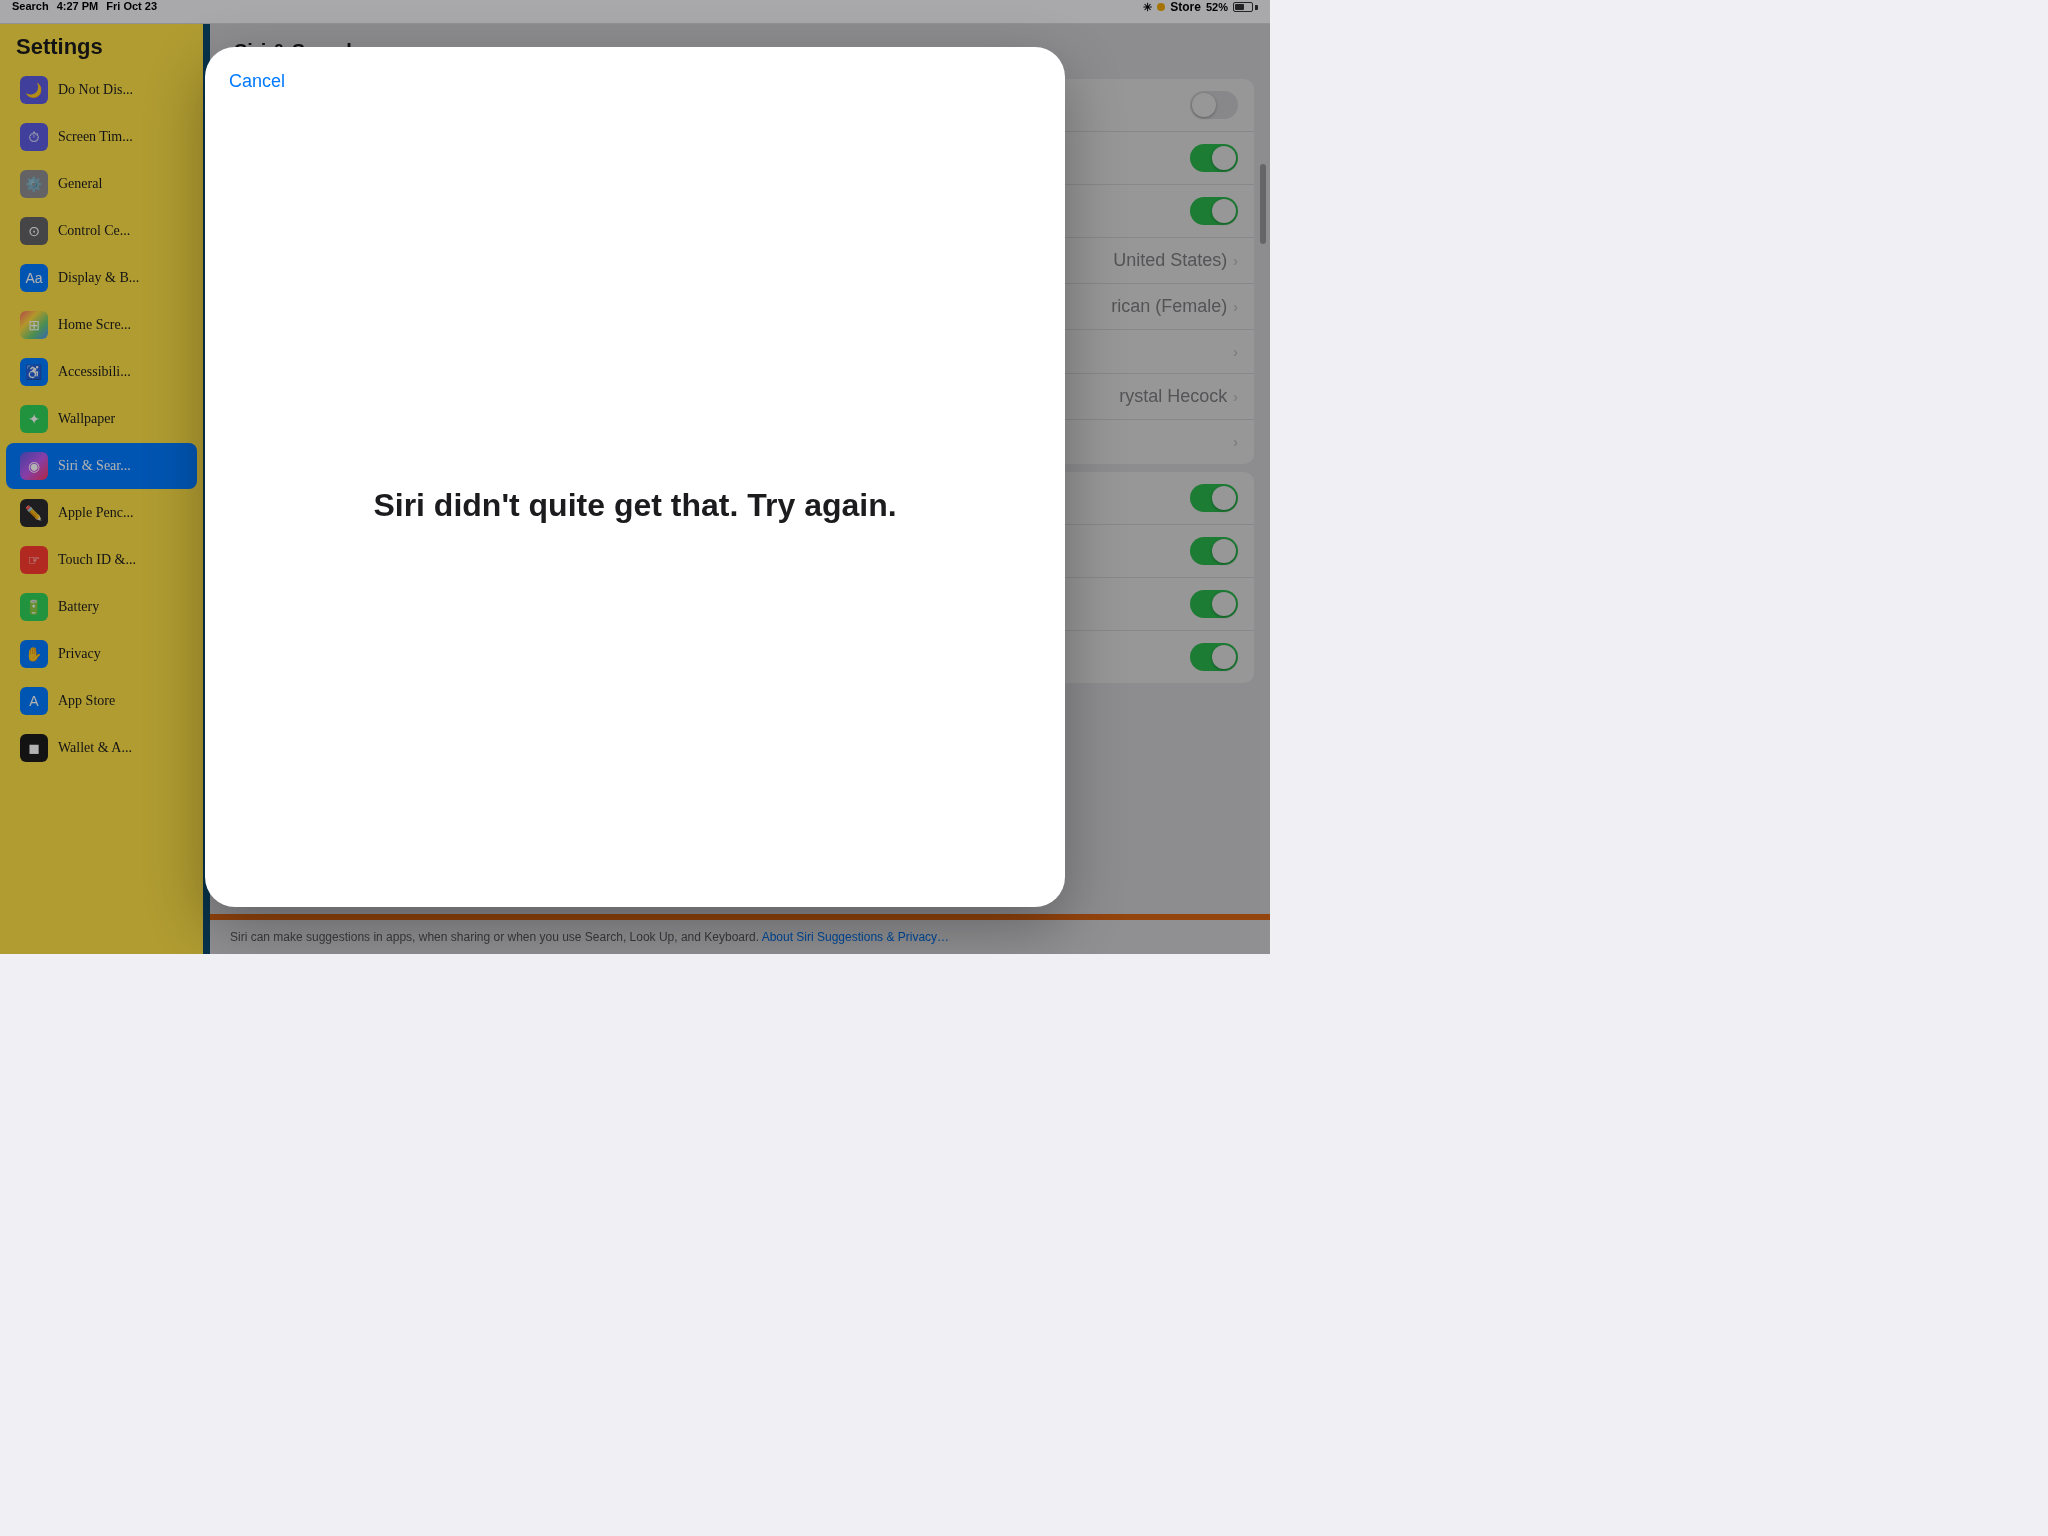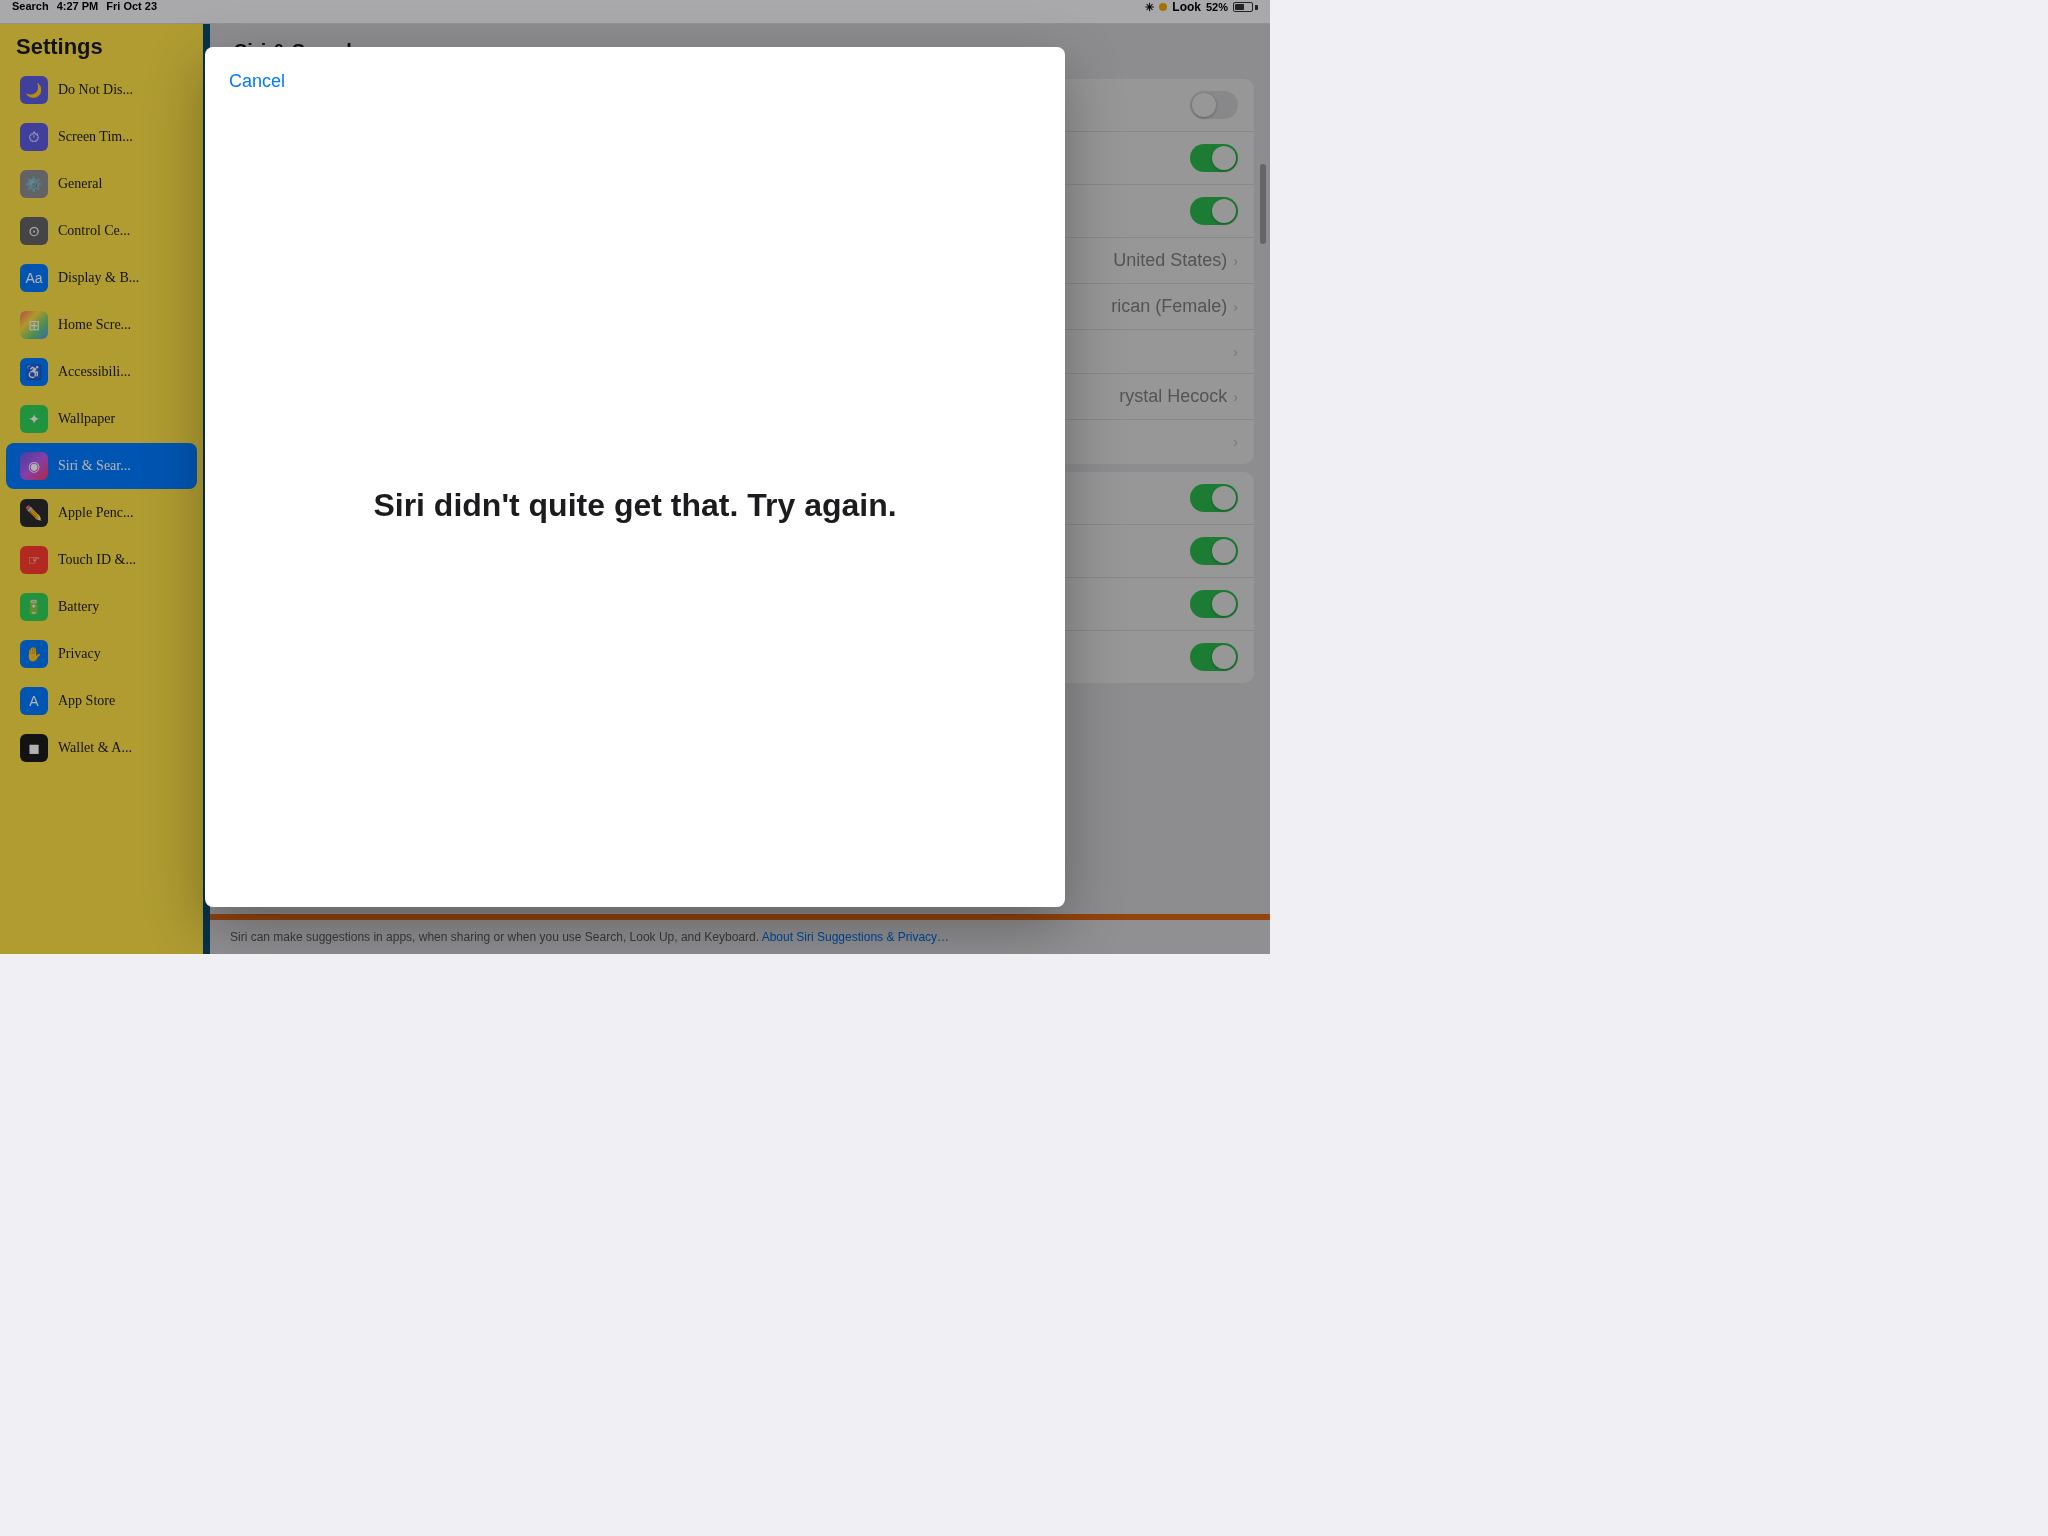--- a/index.html
+++ b/index.html
@@ -211,21 +211,21 @@
       position: absolute;
       top: 0; left: 0; right: 0; bottom: 0;
       background: rgba(0,0,0,0.3);
       z-index: 100;
       display: flex;
       align-items: center;
       justify-content: center;
     }
     .modal {
       background: #fff;
-      border-radius: 8px;
+      border-radius: 30px;
       width: 860px;
       height: 860px;
       position: relative;
       display: flex;
       flex-direction: column;
       box-shadow: 0 20px 60px rgba(0,0,0,0.3);
     }
     .modal-header {
       display: flex;
       align-items: center;
@@ -281,21 +281,21 @@
     <span style="font-size:11px;">Search</span>
     <span>4:27 PM</span>
     <span>Fri Oct 23</span>
   </div>
   <div class="status-bar-right">
 
     <span style="font-size:11px;">✳︎</span>
 
     <span style="width:8px;height:8px;background:#f0a500;border-radius:50%;display:inline-block;"></span>
 
-    <span style="font-size:12px;">Look</span>
+    <span style="font-size:12px;">Store</span>
 
     <span>52%</span>
     <span class="battery-icon">
       <span class="battery-body">
           <span class="battery-fill"></span>
         </span>
       <span class="battery-nub"></span>
     </span>
   </div>
 </div>

